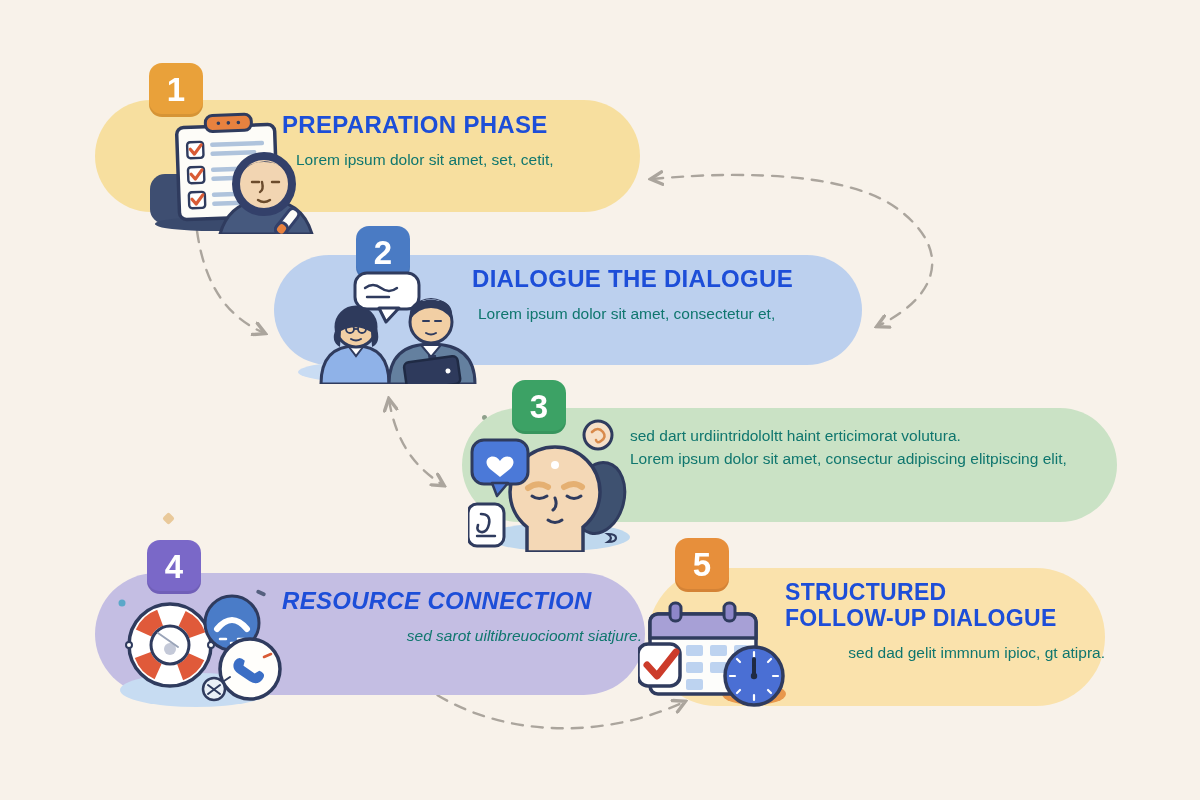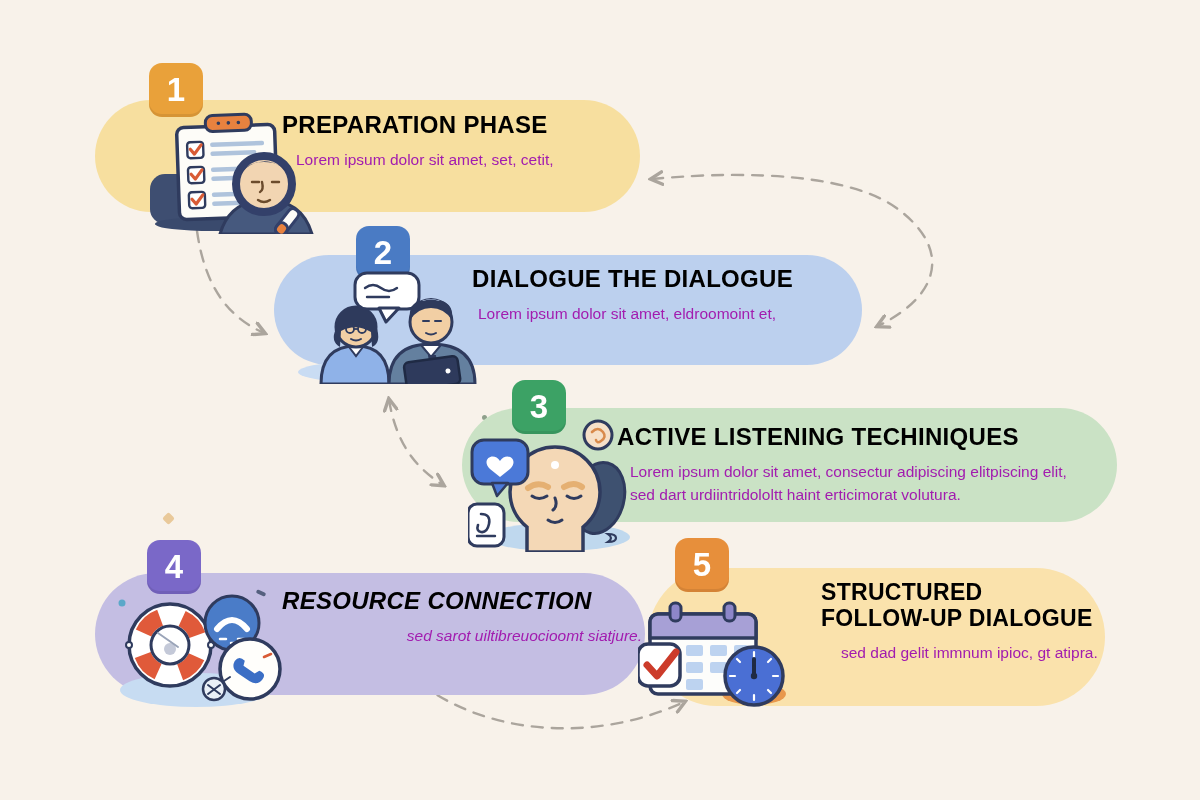--- a/index.html
+++ b/index.html
@@ -20,24 +20,24 @@
     position:absolute;width:54px;height:54px;border-radius:13px;
     display:flex;align-items:center;justify-content:center;
     color:#FFFFFF;font-size:33px;font-weight:bold;
     box-shadow:inset 0 -3px 0 rgba(0,0,0,0.08);
   }
   .icon{position:absolute;}
   .textblock{position:absolute;}
   .title{
     margin:0 0 9px 0;
     font-size:24px;font-weight:bold;letter-spacing:0.3px;
-    color:#000000;line-height:1.12;
+    color:#1d4ed8;line-height:1.12;
   }
   .bodyline{
-    margin:0;font-size:15.5px;line-height:23px;color:#a21caf;
+    margin:0;font-size:15.5px;line-height:23px;color:#0f766e;
   }
   .speck{position:absolute;border-radius:2px;}
 </style>
 </head>
 <body>
 
 <div class="canvas" style="background: rgb(248, 242, 234);">
 
   <svg class="arrows" viewBox="0 0 1200 800">
     <defs>
@@ -150,21 +150,21 @@
           <path d="M133 62 q5 3 10 0"></path>
       </g>
       <g transform="rotate(-8 140 101)">
         <rect x="112" y="88" width="54" height="28" rx="5" fill="#2E3A5C" stroke="#1F2A44" stroke-width="2.5"></rect>
         <circle cx="155" cy="102" r="2.5" fill="#FFFFFF"></circle>
       </g>
     </svg>
 
     <div class="textblock" style="left:472px;top:266px;width:390px;">
       <h2 class="title">DIALOGUE THE DIALOGUE</h2>
-      <p class="bodyline" style="padding-left:6px;">Lorem ipsum dolor sit amet, eldroomoint et,</p>
+      <p class="bodyline" style="padding-left:6px;">Lorem ipsum dolor sit amet, consectetur et,</p>
     </div>
   </section>
 
   <section class="step">
     <div class="pill" style="left: 462px; top: 408px; width: 655px; height: 114px; border-radius: 60px; background: rgb(202, 226, 197);"></div>
     <div class="badge" style="left: 512px; top: 380px; background: rgb(60, 162, 101);">3</div>
 
     <svg class="icon" style="left:468px;top:418px;" width="168" height="134" viewBox="0 0 168 134">
       <ellipse cx="90" cy="119" rx="72" ry="14" fill="#BFD8EE"></ellipse>
       <ellipse cx="131" cy="80" rx="25" ry="36" fill="#3E5170" stroke="#2F3B5E" stroke-width="3" transform="rotate(14 131 80)"></ellipse>
@@ -185,23 +185,22 @@
       <rect x="4" y="22" width="56" height="44" rx="12" fill="#4B79D8" stroke="#2F3B5E" stroke-width="3"></rect>
       <path d="M32 43 c-6 -10 -20 -2 -10 8 l10 8 l10 -8 c10 -10 -4 -18 -10 -8 z" fill="#FFFFFF"></path>
       <path d="M24 65 l5 13 l11 -13 z" fill="#4B79D8" stroke="#2F3B5E" stroke-width="2.5" stroke-linejoin="round"></path>
       <rect x="0" y="86" width="36" height="42" rx="9" fill="#FFFFFF" stroke="#2F3B5E" stroke-width="3"></rect>
       <path d="M13 96 q10 0 8 10 q-2 9 -8 8 q-5 -1 -3 -7" stroke="#2F3B5E" stroke-width="2.6" fill="none" stroke-linecap="round"></path>
       <path d="M9 118 h18" stroke="#2F3B5E" stroke-width="2.4" stroke-linecap="round"></path>
       <path d="M140 116 q6 4 0 8 q8 0 8 -4 q0 -4 -8 -4 z" fill="none" stroke="#2F3B5E" stroke-width="2.2"></path>
     </svg>
 
     <div class="textblock" style="left:617px;top:424px;width:490px;">
-      <h2 class="title">ACTIVE LISTENING TECHINIQUES</h2>
+      <p class="bodyline" style="padding-left:13px;">sed dart urdiintridololtt haint erticimorat volutura.</p>
       <p class="bodyline" style="padding-left:13px;">Lorem ipsum dolor sit amet, consectur adipiscing elitpiscing elit,</p>
-      <p class="bodyline" style="padding-left:13px;">sed dart urdiintridololtt haint erticimorat volutura.</p>
     </div>
   </section>
 
   <section class="step">
     <div class="pill" style="left: 95px; top: 573px; width: 550px; height: 122px; border-radius: 62px; background: rgb(196, 190, 227);"></div>
     <div class="badge" style="left: 147px; top: 540px; background: rgb(122, 104, 200);">4</div>
 
     <svg class="icon" style="left:108px;top:583px;" width="192" height="127" viewBox="0 0 192 127">
       <ellipse cx="88" cy="107" rx="76" ry="17" fill="#C7DCF2"></ellipse>
       <circle cx="14" cy="20" r="3.5" fill="#5BA8C9"></circle>
@@ -278,22 +277,22 @@
           <path d="M133 61 l-3 3"></path>
           <path d="M102 92 l-3 3"></path>
       </g>
       <g stroke="#1F2A44" stroke-width="4" stroke-linecap="round">
         <path d="M116 78 v-17"></path>
           <path d="M116 78 v-9"></path>
       </g>
       <circle cx="116" cy="78" r="3.2" fill="#1F2A44"></circle>
     </svg>
 
-    <div class="textblock" style="left:785px;top:580px;width:320px;margin-left:36px;">
+    <div class="textblock" style="left:785px;top:580px;width:320px;">
       <h2 class="title" style="font-size:23px;">
         <div>STRUCTURED</div>
         <div>FOLLOW-UP DIALOGUE</div>
       </h2>
-      <p class="bodyline" style="padding-left:20px;">sed dad gelit immnum ipioc, gt atipra.</p>
+      <p class="bodyline" style="padding-left:20px;text-align:right;">sed dad gelit immnum ipioc, gt atipra.</p>
     </div>
   </section>
 
 </div>
 
 </body></html>

